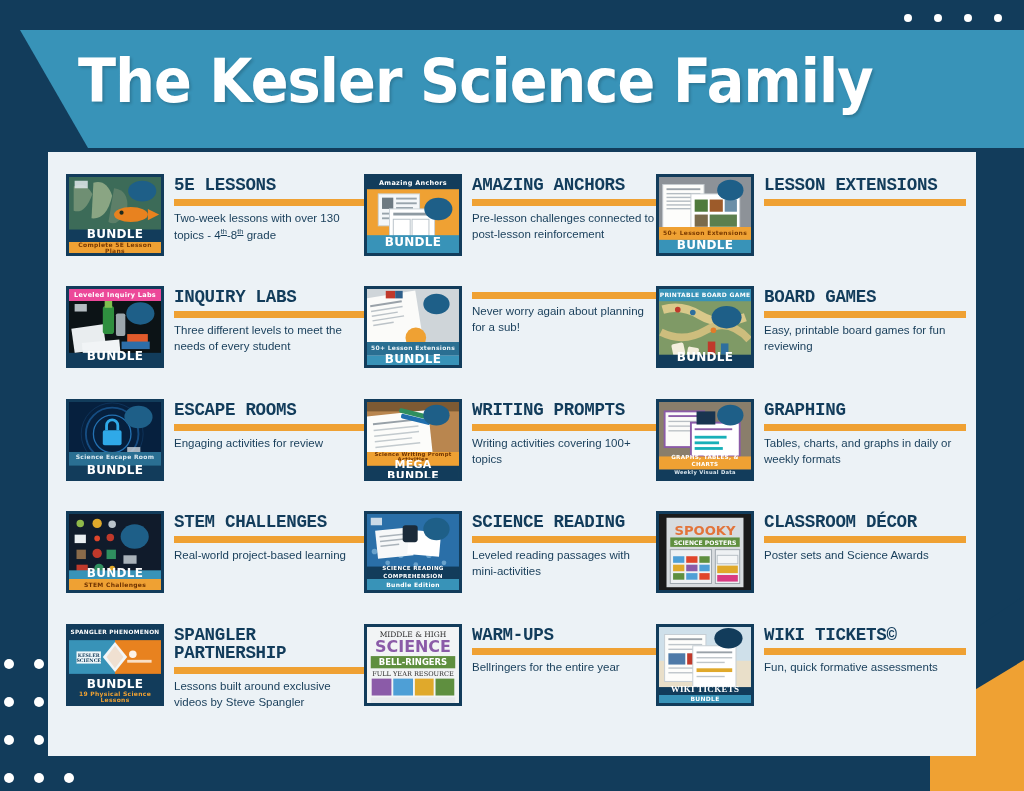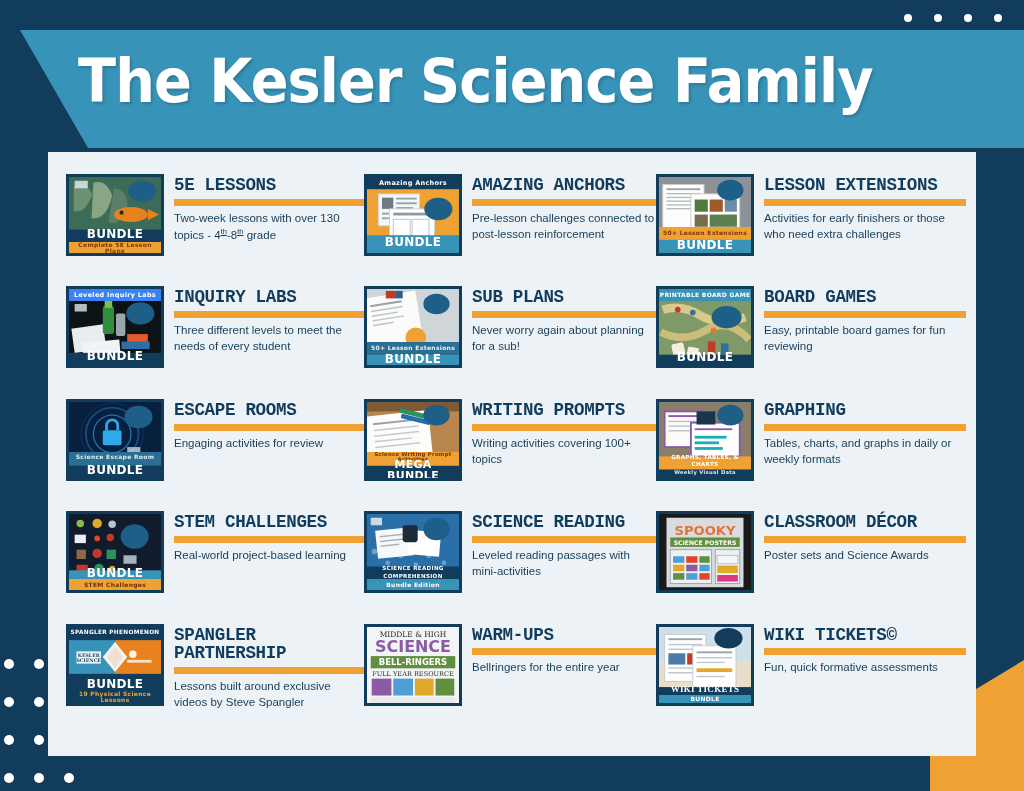--- a/index.html
+++ b/index.html
@@ -223,41 +223,40 @@
           <ellipse cx="76" cy="14" rx="14" ry="11" fill="#1e5f88"></ellipse>
           <rect x="0" y="58" width="98" height="9" fill="#EFA133"></rect>
           <rect x="0" y="67" width="98" height="15" fill="#3893B8"></rect>
         </svg>
         <div class="tb-badge tb-sub" style="bottom:15px;background:#EFA133;color:#7a3a00;">50+ Lesson Extensions</div>
         <div class="tb-badge tb-main" style="bottom:1px;">BUNDLE</div>
       </div>
       <div class="txt">
         <div class="ttl">LESSON EXTENSIONS</div>
         <div class="rule"></div>
-        <div class="desc">Activities for early finishers or those who need extra challenges</div>
       </div>
     </div>
 
     <div class="item">
       <div class="thumb">
         <svg class="tb-art" viewBox="0 0 98 82" preserveAspectRatio="none">
           <rect width="98" height="82" fill="#0c1316"></rect>
           <rect x="0" y="0" width="98" height="12" fill="#3893B8"></rect>
           <rect x="4" y="40" width="34" height="26" fill="#e9edef" transform="rotate(-8 20 52)"></rect>
           <rect x="36" y="18" width="12" height="30" rx="3" fill="#2f8f3f"></rect>
           <rect x="38" y="12" width="8" height="8" fill="#7fbf4f"></rect>
           <rect x="50" y="26" width="10" height="24" rx="2" fill="#d9e6ec" opacity=".7"></rect>
           <rect x="62" y="48" width="22" height="10" fill="#e05a2b"></rect>
           <rect x="56" y="56" width="30" height="8" fill="#2d6ea8"></rect>
           <rect x="14" y="56" width="40" height="14" fill="#f1f4f6" transform="rotate(-5 30 60)"></rect>
           <ellipse cx="76" cy="26" rx="15" ry="12" fill="#1e5f88"></ellipse>
           <rect x="6" y="16" width="13" height="8" fill="#dfe7ec" opacity=".8"></rect>
           <rect x="0" y="68" width="98" height="14" fill="#123C5B"></rect>
         </svg>
-        <div class="tb-badge tb-top" style="background:#3b82f6;">Leveled Inquiry Labs</div>
+        <div class="tb-badge tb-top" style="background:#ec4899;">Leveled Inquiry Labs</div>
         <div class="tb-badge tb-main" style="bottom:2px;">BUNDLE</div>
       </div>
       <div class="txt">
         <div class="ttl">INQUIRY LABS</div>
         <div class="rule"></div>
         <div class="desc">Three different levels to meet the needs of every student</div>
       </div>
     </div>
 
     <div class="item">
@@ -274,21 +273,20 @@
           <rect x="30" y="2" width="8" height="8" fill="#2e5f8a"></rect>
           <circle cx="52" cy="52" r="11" fill="#EFA133"></circle>
           <ellipse cx="74" cy="16" rx="14" ry="11" fill="#1e5f88"></ellipse>
           <rect x="0" y="62" width="98" height="9" fill="#2a6f92"></rect>
           <rect x="0" y="71" width="98" height="11" fill="#3893B8"></rect>
         </svg>
         <div class="tb-badge tb-sub" style="bottom:12px;background:#2a6f92;color:#e9f2f6;">50+ Lesson Extensions</div>
         <div class="tb-badge tb-main" style="bottom:-1px;">BUNDLE</div>
       </div>
       <div class="txt">
-        <div class="ttl">SUB PLANS</div>
         <div class="rule"></div>
         <div class="desc">Never worry again about planning for a sub!</div>
       </div>
     </div>
 
     <div class="item">
       <div class="thumb">
         <svg class="tb-art" viewBox="0 0 98 82" preserveAspectRatio="none">
           <rect width="98" height="82" fill="#7f9a66"></rect>
           <rect x="0" y="0" width="98" height="13" fill="#3893B8"></rect>

